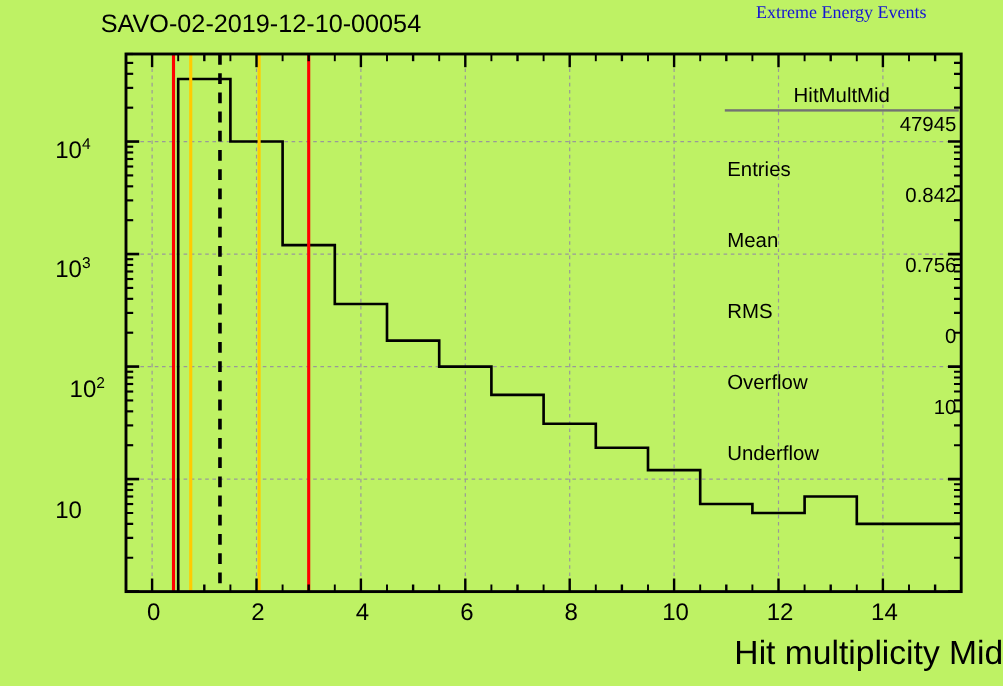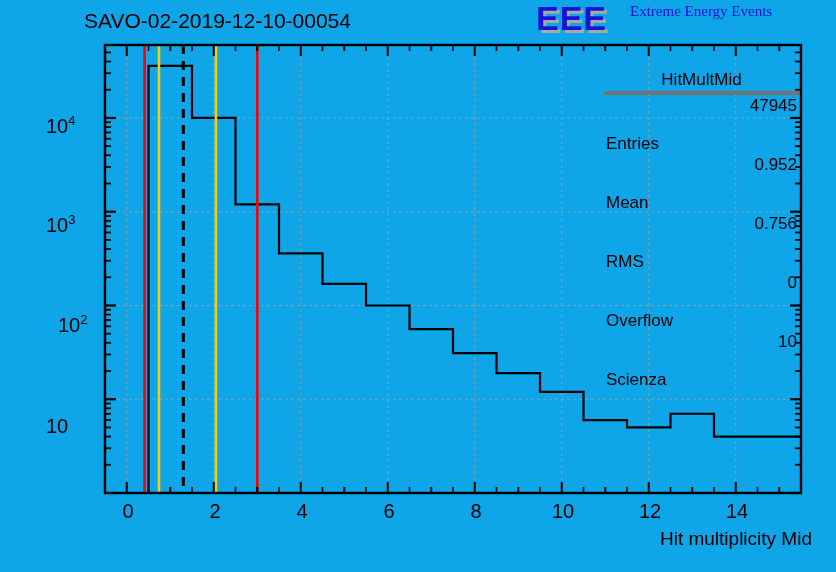--- a/index.html
+++ b/index.html
@@ -12,21 +12,21 @@
     height: 572px;
     font-family: "Liberation Sans", sans-serif;
     overflow: hidden;
     position: relative;
   }
   #canvas {
     position: absolute;
     left: 0; top: 0;
     width: 836px;
     height: 572px;
-    background: #0ea5e9;
+    background: #bef264;
   }
   .abs { position: absolute; }
 
   
   #plot-title {
     left: 84px;
     top: 9px;
     font-size: 21px;
     color: #000000;
     white-space: nowrap;
@@ -68,21 +68,21 @@
   #stats-box {
     left: 604px;
     top: 70px;
     width: 195px;
     font-size: 17px;
     color: #000;
   }
   #stats-title {
     text-align: center;
     padding-bottom: 1px;
-    border-bottom: 4px solid #737373;
+    border-bottom: 2px solid #737373;
     font-size: 17px;
   }
   .stat-row {
     display: flex;
     justify-content: space-between;
     padding: 0px 2px;
     line-height: 21px;
   }
   .stat-row .k { text-align: left; margin-top: 38px; }
   .stat-row .v { text-align: right; }
@@ -101,37 +101,36 @@
     line-height: 0;
   }
   .xlabel {
     position: absolute;
     font-size: 20px;
     color: #000;
     text-align: center;
     white-space: nowrap;
   }
   #x-axis-title {
-    right: 24px;
+    right: 0;
     top: 528px;
-    font-size: 19px;
+    font-size: 28px;
     color: #000;
     white-space: nowrap;
   }
   svg { display: block; }
 </style>
 </head>
 <body>
 
 <div id="canvas">
 
   <div class="abs" id="plot-title">SAVO-02-2019-12-10-00054</div>
 
   <div class="abs" id="eee-logo">
-    <div class="eee-letters">EEE</div>
     <div class="eee-line1">Extreme Energy Events</div>
   </div>
 
   <svg class="abs" id="plot-svg" width="836" height="572" style="left:0;top:0;">
     <g id="svg-root">
         <line x1="126.75" y1="45" x2="126.75" y2="493" stroke="#999999" stroke-width="1" stroke-dasharray="3,3"></line>
         <line x1="213.75" y1="45" x2="213.75" y2="493" stroke="#999999" stroke-width="1" stroke-dasharray="3,3"></line>
         <line x1="300.75" y1="45" x2="300.75" y2="493" stroke="#999999" stroke-width="1" stroke-dasharray="3,3"></line>
         <line x1="387.75" y1="45" x2="387.75" y2="493" stroke="#999999" stroke-width="1" stroke-dasharray="3,3"></line>
         <line x1="474.75" y1="45" x2="474.75" y2="493" stroke="#999999" stroke-width="1" stroke-dasharray="3,3"></line>
@@ -316,30 +315,30 @@
 
   <div class="abs" id="stats-box">
     <div id="stats-title">HitMultMid</div>
     <div id="stats-rows">
         <div class="stat-row">
           <span class="k">Entries</span>
           <span class="v">47945</span>
         </div>
         <div class="stat-row">
           <span class="k">Mean</span>
-          <span class="v">0.952</span>
+          <span class="v">0.842</span>
         </div>
         <div class="stat-row">
           <span class="k">RMS</span>
           <span class="v">0.756</span>
         </div>
         <div class="stat-row">
           <span class="k">Overflow</span>
           <span class="v">0</span>
         </div>
         <div class="stat-row">
-          <span class="k">Scienza</span>
+          <span class="k">Underflow</span>
           <span class="v">10</span>
         </div>
       </div>
   </div>
 
 </div>
 
 </body></html>

